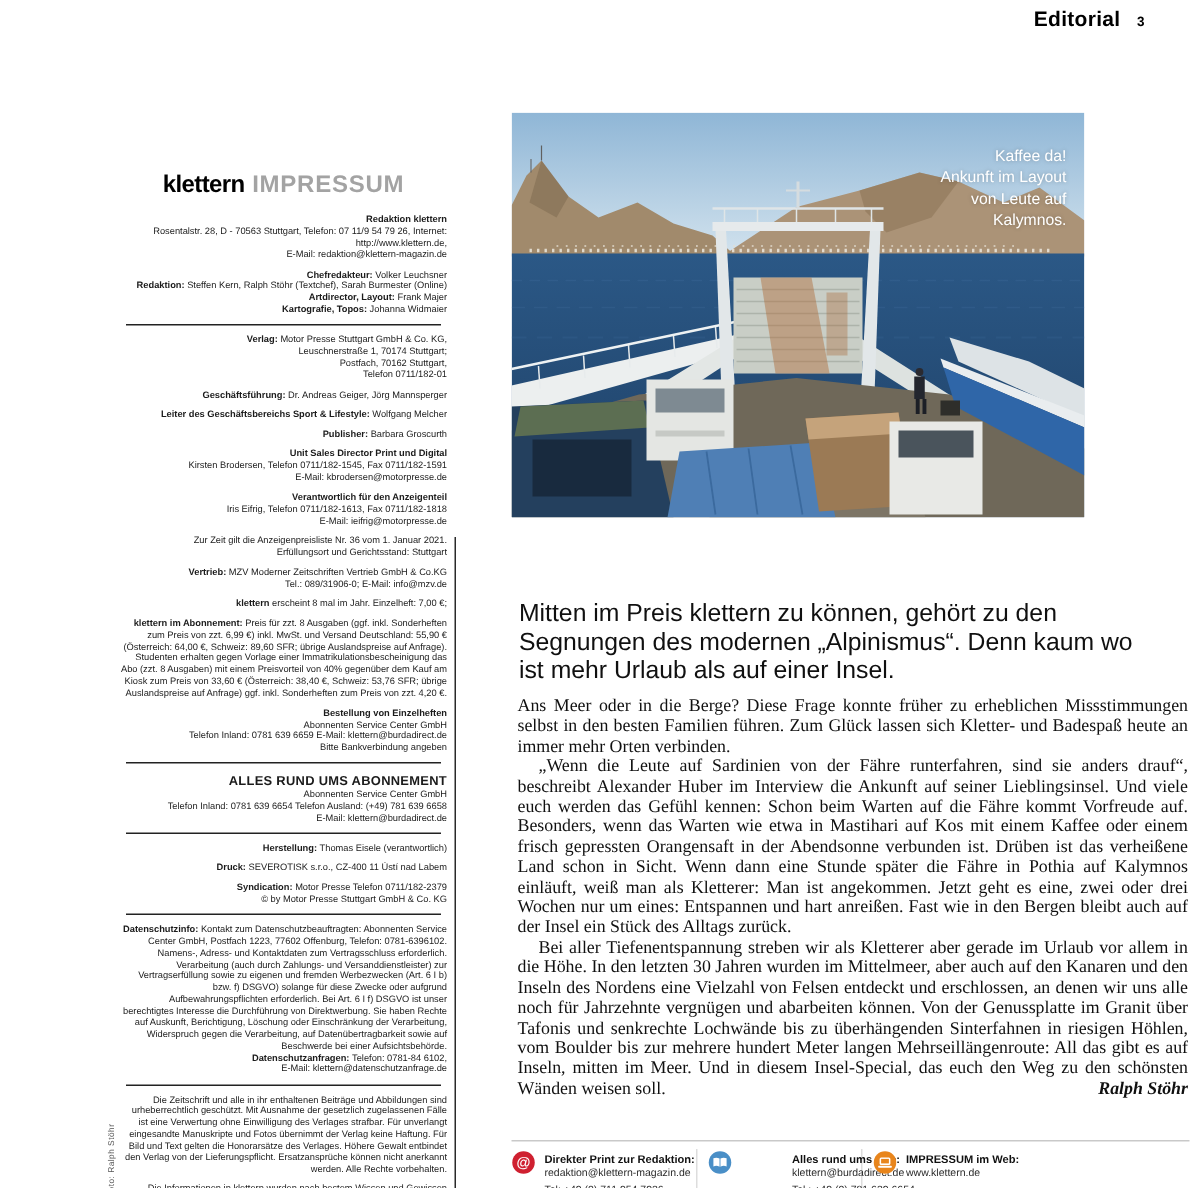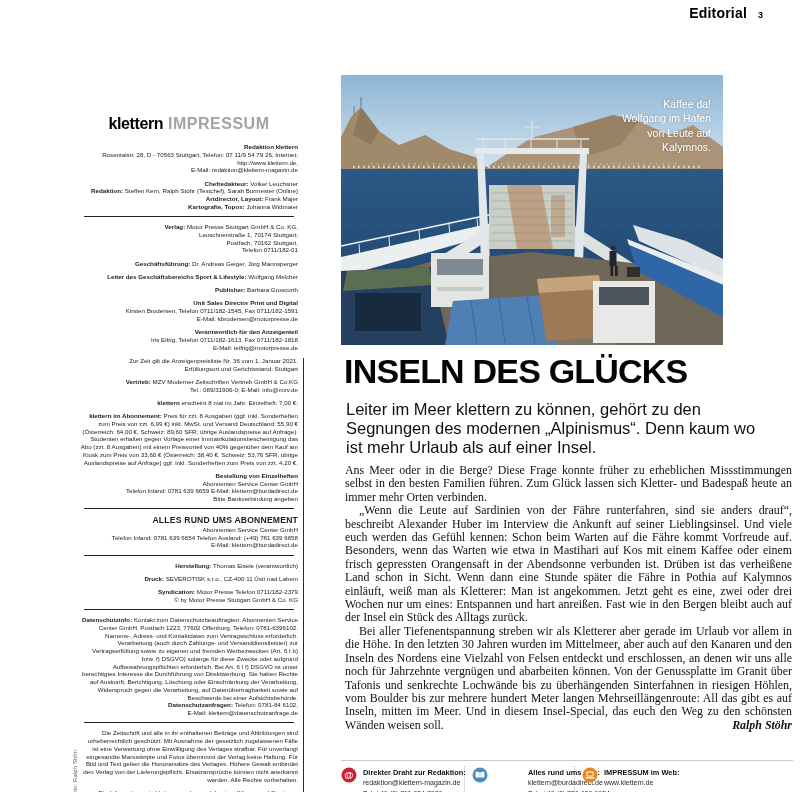--- a/index.html
+++ b/index.html
@@ -183,43 +183,42 @@
       <rect x="252" y="206" width="62" height="62" fill="#e8e9e6"></rect>
       <rect x="258" y="212" width="50" height="18" fill="#4a545c"></rect>
       <g>
         <circle cx="272" cy="173" r="2.6" fill="#2a2a30"></circle>
         <rect x="268.5" y="176" width="7" height="15" fill="#23262e"></rect>
         <rect x="269.5" y="191" width="2.6" height="10" fill="#1c1f26"></rect>
         <rect x="274" y="191" width="2.6" height="10" fill="#1c1f26"></rect>
       </g>
       <rect x="286" y="192" width="13" height="10" fill="#2e2e2a"></rect>
     </svg>
-    <div class="caption" id="caption"><span>Kaffee da!</span><br><span>Wolfgang im Hafen</span><br><span>von Leute auf</span><br><span>Kalymnos.</span></div>
-  </div>
-
-  <h1 class="headline" style="margin:0;">INSELN DES GLÜCKS</h1>
-  <div class="subhead">Leiter im Meer klettern zu können, gehört zu den Segnungen des modernen „Alpinismus“. Denn kaum wo ist mehr Urlaub als auf einer Insel.</div>
+    <div class="caption" id="caption"><span>Kaffee da!</span><br><span>Ankunft im Layout</span><br><span>von Leute auf</span><br><span>Kalymnos.</span></div>
+  </div>
+
+  <div class="subhead">Mitten im Preis klettern zu können, gehört zu den Segnungen des modernen „Alpinismus“. Denn kaum wo ist mehr Urlaub als auf einer Insel.</div>
   <div class="body">
     <p>Ans Meer oder in die Berge? Diese Frage konnte früher zu erheblichen Missstimmungen selbst in den besten Familien führen. Zum Glück lassen sich Kletter- und Badespaß heute an immer mehr Orten verbinden.</p>
     <p class="ind">„Wenn die Leute auf Sardinien von der Fähre runterfahren, sind sie anders drauf“, beschreibt Alexander Huber im Interview die Ankunft auf seiner Lieblingsinsel. Und viele euch werden das Gefühl kennen: Schon beim Warten auf die Fähre kommt Vorfreude auf. Besonders, wenn das Warten wie etwa in Mastihari auf Kos mit einem Kaffee oder einem frisch gepressten Orangensaft in der Abendsonne verbunden ist. Drüben ist das verheißene Land schon in Sicht. Wenn dann eine Stunde später die Fähre in Pothia auf Kalymnos einläuft, weiß man als Kletterer: Man ist angekommen. Jetzt geht es eine, zwei oder drei Wochen nur um eines: Entspannen und hart anreißen. Fast wie in den Bergen bleibt auch auf der Insel ein Stück des Alltags zurück.</p>
     <p class="ind">Bei aller Tiefenentspannung streben wir als Kletterer aber gerade im Urlaub vor allem in die Höhe. In den letzten 30 Jahren wurden im Mittelmeer, aber auch auf den Kanaren und den Inseln des Nordens eine Vielzahl von Felsen entdeckt und erschlossen, an denen wir uns alle noch für Jahrzehnte vergnügen und abarbeiten können. Von der Genussplatte im Granit über Tafonis und senkrechte Lochwände bis zu überhängenden Sinterfahnen in riesigen Höhlen, vom Boulder bis zur mehrere hundert Meter langen Mehrseillängenroute: All das gibt es auf Inseln, mitten im Meer. Und in diesem Insel-Special, das euch den Weg zu den schönsten Wänden weisen soll.</p>
     <div class="byline">Ralph Stöhr</div>
   </div>
 
   <div class="f-line"></div>
   <div class="f-sep" style="left:464px;"></div>
   <div class="f-sep" style="left:574px;"></div>
 
   <div class="f-item" style="left:341px;">
     <svg width="16" height="16" viewBox="0 0 16 16">
       <circle cx="8" cy="8" r="7.5" fill="#cf2030"></circle>
       <text x="8" y="11.2" font-size="9.5" font-weight="bold" fill="#fff" text-anchor="middle" font-family="Liberation Sans, sans-serif">@</text>
     </svg>
     <div class="txt">
-      <div class="t">Direkter Draht zur Redaktion:</div>
+      <div class="t">Direkter Print zur Redaktion:</div>
       <div>redaktion@klettern-magazin.de</div>
       <div>Tel: +49 (0) 711 954 7926</div>
     </div>
   </div>
 
   <div class="f-item" style="left:472px;gap:40px;">
     <svg width="16" height="16" viewBox="0 0 16 16">
       <circle cx="8" cy="8" r="7.5" fill="#4a8fc7"></circle>
       <path d="M3.6,5.2 Q5.8,4.3 7.7,5.4 L7.7,10.8 Q5.8,9.8 3.6,10.6 Z" fill="#fff"></path>
       <path d="M12.4,5.2 Q10.2,4.3 8.3,5.4 L8.3,10.8 Q10.2,9.8 12.4,10.6 Z" fill="#fff"></path>

